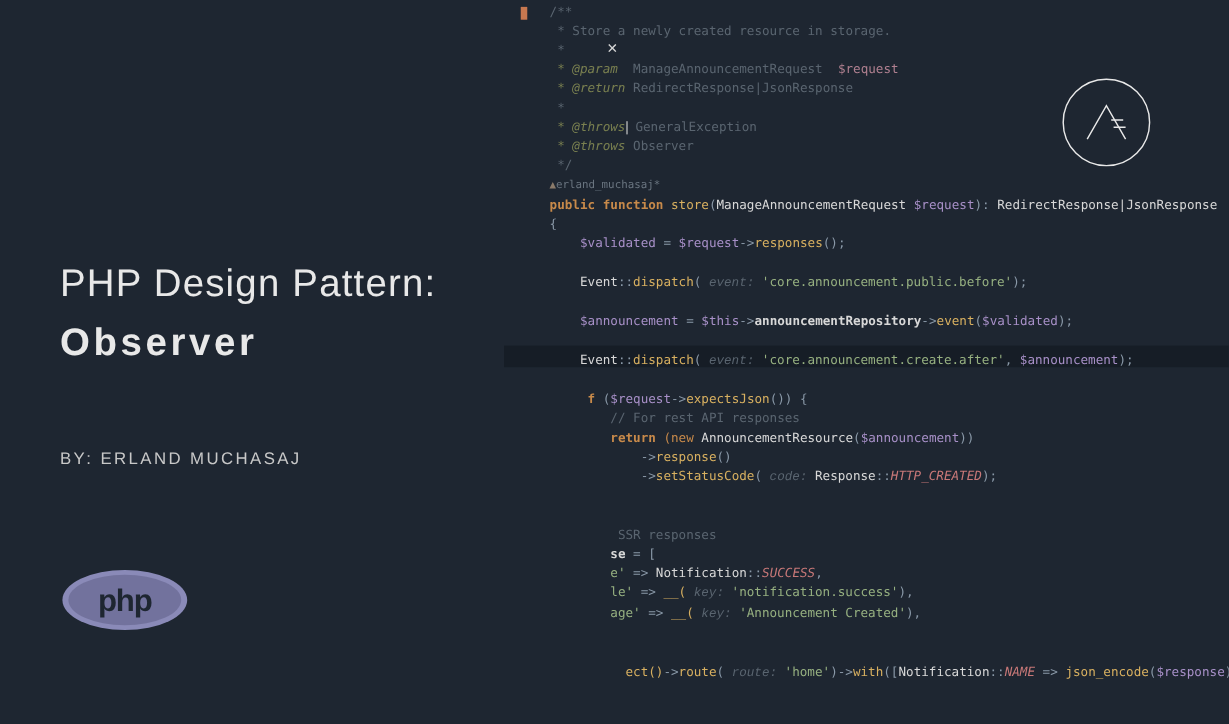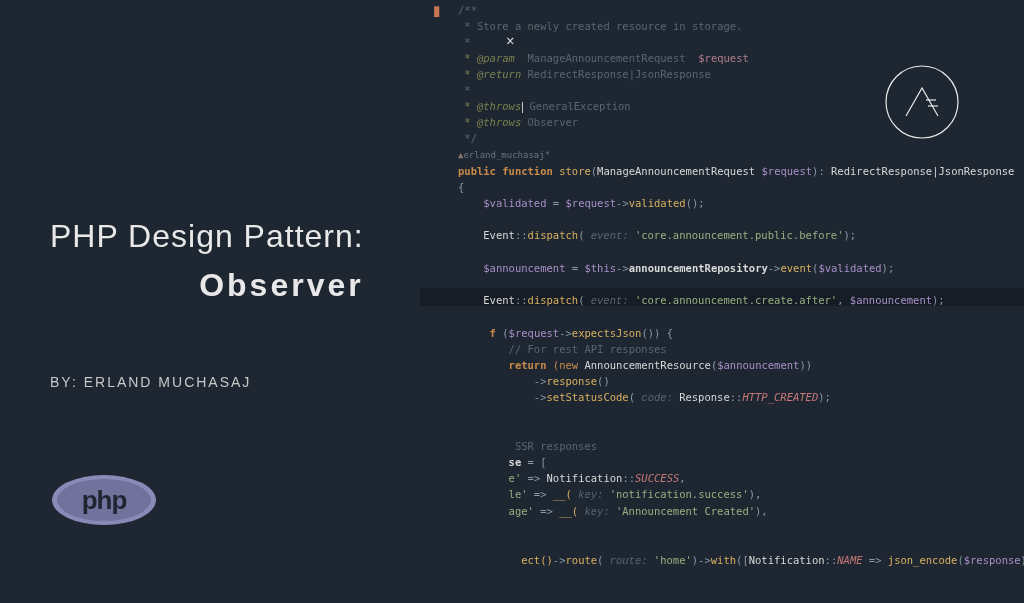--- a/index.html
+++ b/index.html
@@ -9,21 +9,20 @@
   background: #1e2631;
   font-family: -apple-system, BlinkMacSystemFont, 'Segoe UI', sans-serif;
   overflow: hidden;
   position: relative;
 }
 .title-block {
   position: absolute;
   left: 50px;
   top: 218px;
   color: #e8e8e8;
-  text-align: right;
 }
 .title-line1 {
   font-size: 32px;
   font-weight: 500;
   letter-spacing: 1px;
   margin-bottom: 8px;
 }
 .title-line2 {
   font-size: 32px;
   font-weight: 600;
@@ -166,21 +165,21 @@
 <span class="c-gray"> *</span>
 <span class="c-olive"> * @param</span><span class="c-gray">  ManageAnnouncementRequest</span><span class="c-param">  $request</span>
 <span class="c-olive"> * @return</span><span class="c-gray"> RedirectResponse|JsonResponse</span>
 <span class="c-gray"> *</span>
 <span class="c-olive"> * @throws</span><span class="cursor-line"></span><span class="c-gray"> GeneralException</span>
 <span class="c-olive"> * @throws</span><span class="c-gray"> Observer</span>
 <span class="c-gray"> */</span>
 <span class="author-icon">▲</span><span class="c-author">erland_muchasaj*</span>
 <span class="c-key">public</span> <span class="c-key">function</span> <span class="c-func">store</span><span class="c-punct">(</span><span class="c-type">ManageAnnouncementRequest</span> <span class="c-var">$request</span><span class="c-punct">): </span><span class="c-type">RedirectResponse|JsonResponse</span>
 <span class="c-punct">{</span>
-    <span class="c-var">$validated</span><span class="c-punct"> = </span><span class="c-var">$request</span><span class="c-arrow">-&gt;</span><span class="c-method">validated</span><span class="c-punct">();</span>
+    <span class="c-var">$validated</span><span class="c-punct"> = </span><span class="c-var">$request</span><span class="c-arrow">-&gt;</span><span class="c-method">responses</span><span class="c-punct">();</span>
 
     <span class="c-type">Event</span><span class="c-punct">::</span><span class="c-method">dispatch</span><span class="c-punct">(</span><span class="c-hint"> event: </span><span class="c-str">'core.announcement.public.before'</span><span class="c-punct">);</span>
 
     <span class="c-var">$announcement</span><span class="c-punct"> = </span><span class="c-var">$this</span><span class="c-arrow">-&gt;</span><span class="c-white">announcementRepository</span><span class="c-arrow">-&gt;</span><span class="c-method">event</span><span class="c-punct">(</span><span class="c-var">$validated</span><span class="c-punct">);</span>
 
     <span class="c-type">Event</span><span class="c-punct">::</span><span class="c-method">dispatch</span><span class="c-punct">(</span><span class="c-hint"> event: </span><span class="c-str">'core.announcement.create.after'</span><span class="c-punct">, </span><span class="c-var">$announcement</span><span class="c-punct">);</span>
 
      <span class="c-key">f</span><span class="c-punct"> (</span><span class="c-var">$request</span><span class="c-arrow">-&gt;</span><span class="c-method">expectsJson</span><span class="c-punct">()) {</span>
         <span class="c-gray">// For rest API responses</span>
         <span class="c-key">return</span><span class="c-new"> (new</span><span class="c-type"> AnnouncementResource</span><span class="c-punct">(</span><span class="c-var">$announcement</span><span class="c-punct">))</span>

